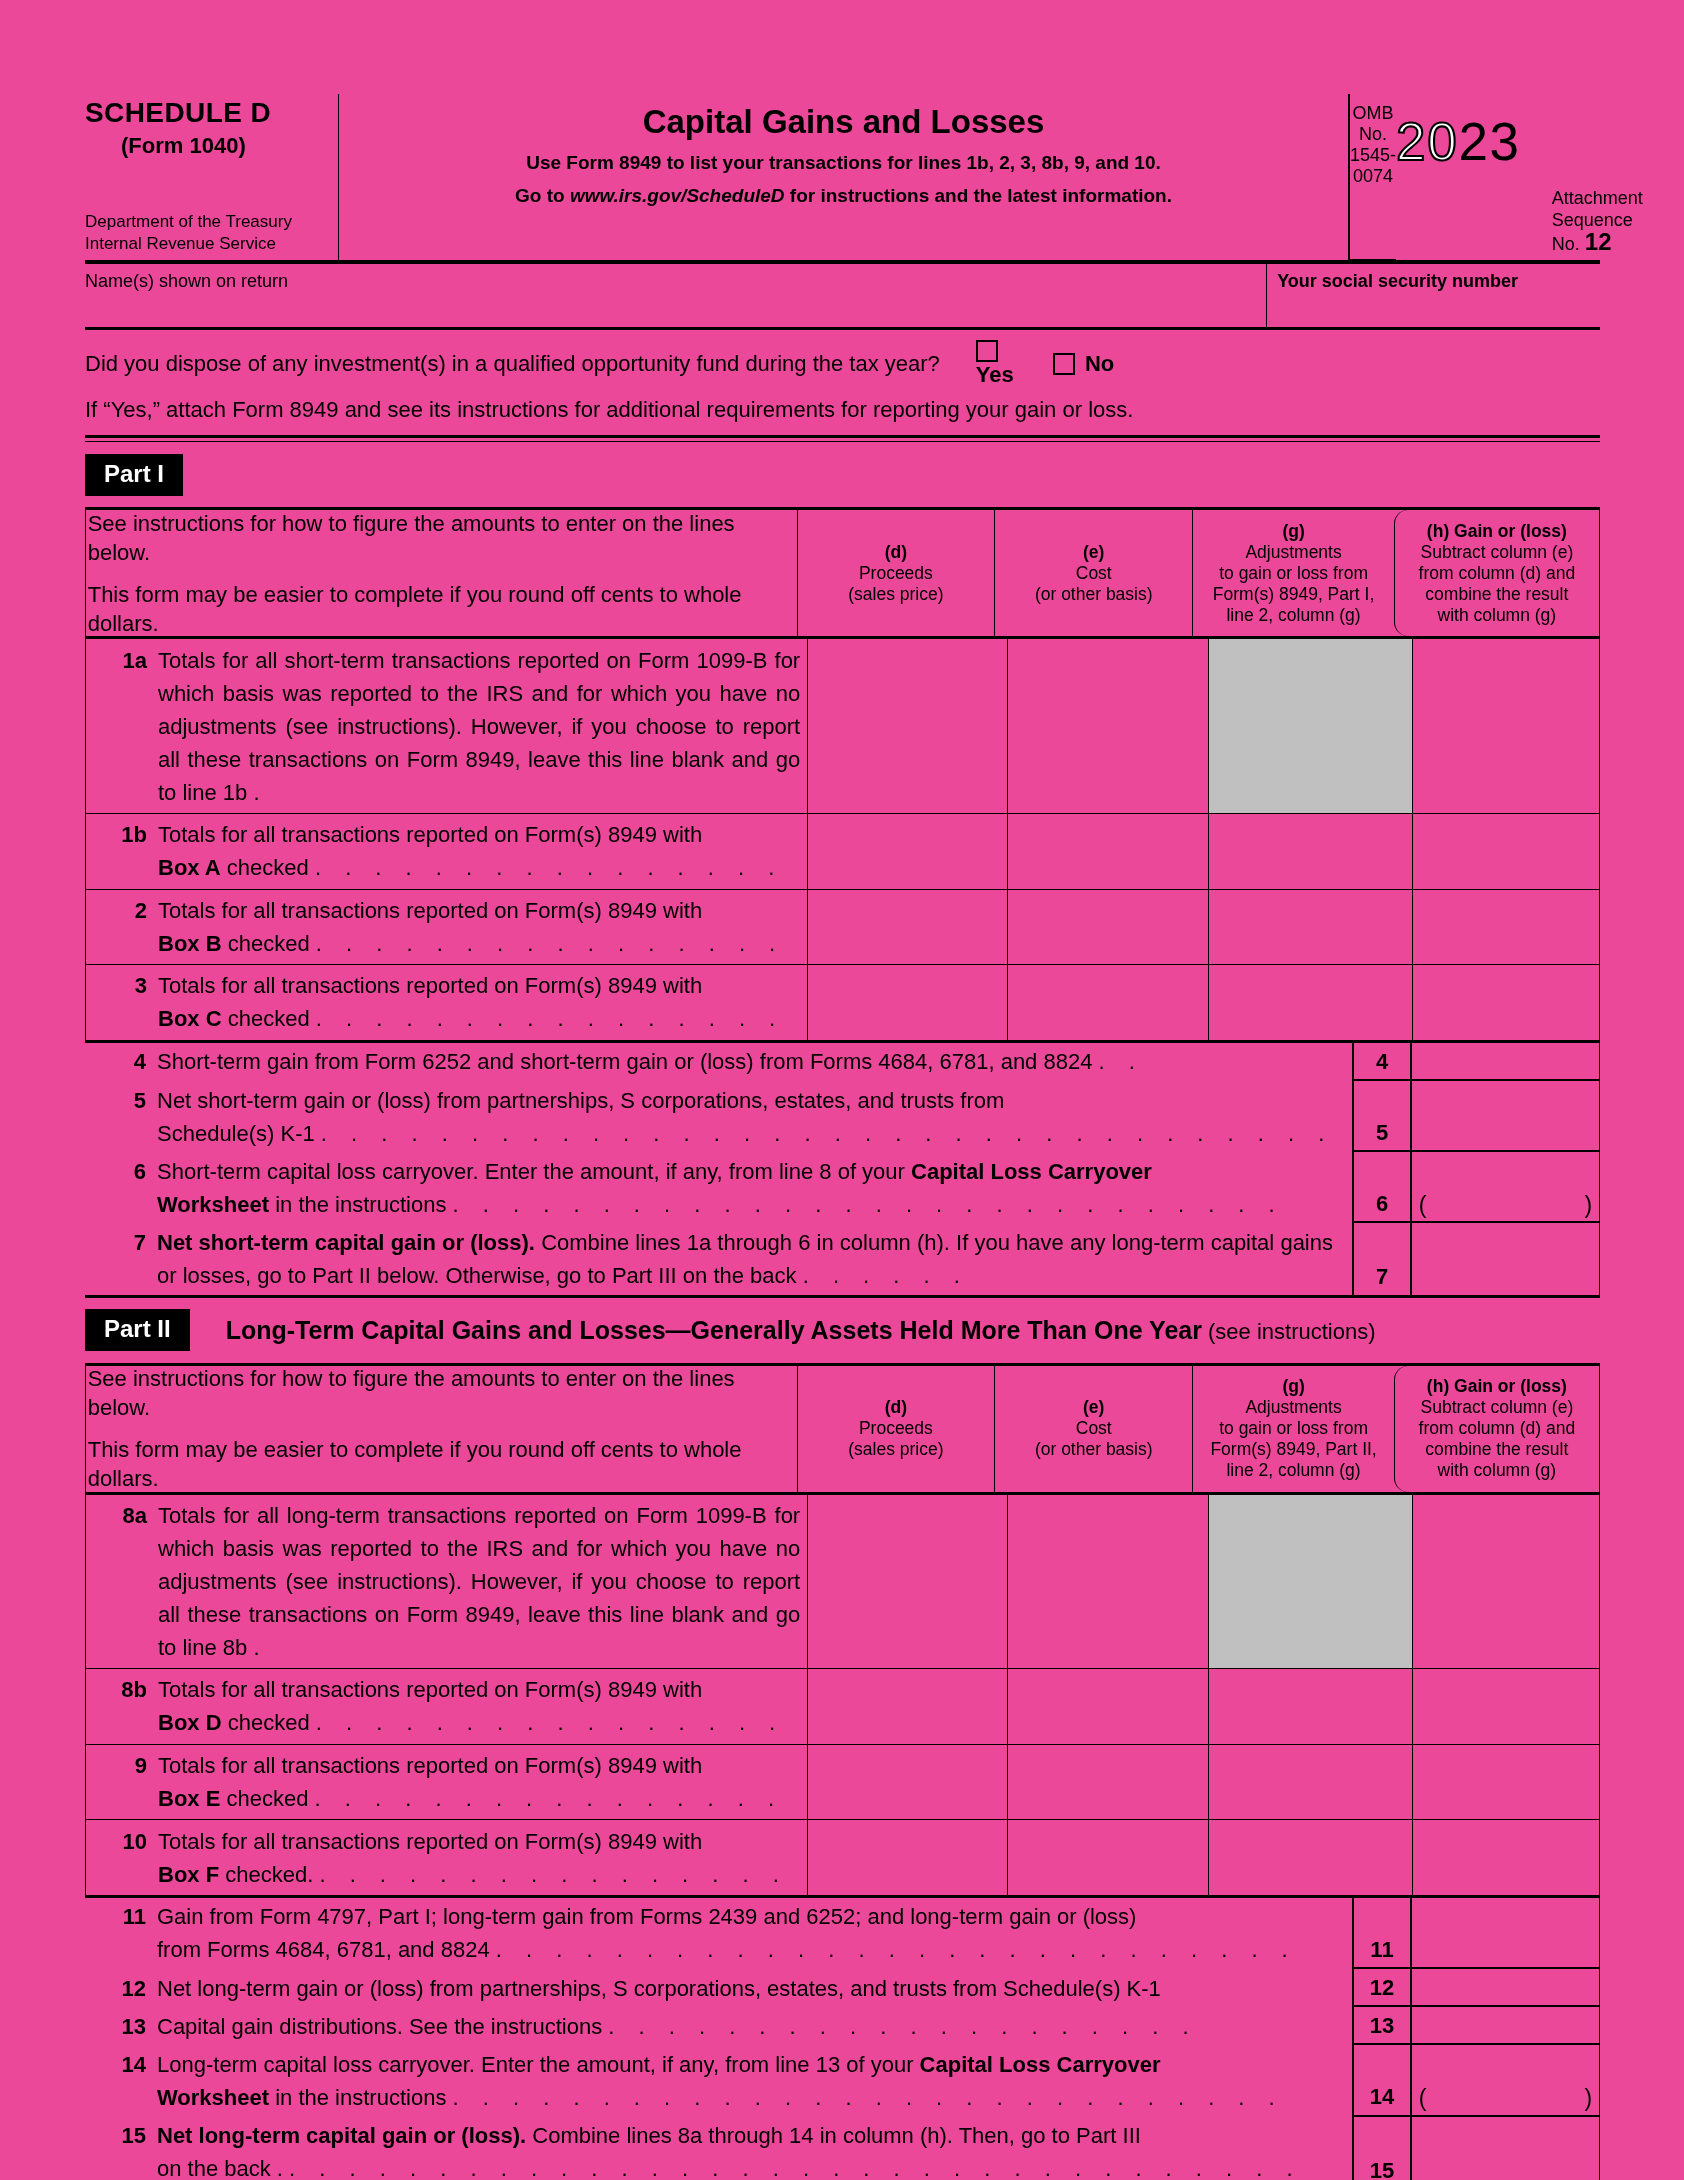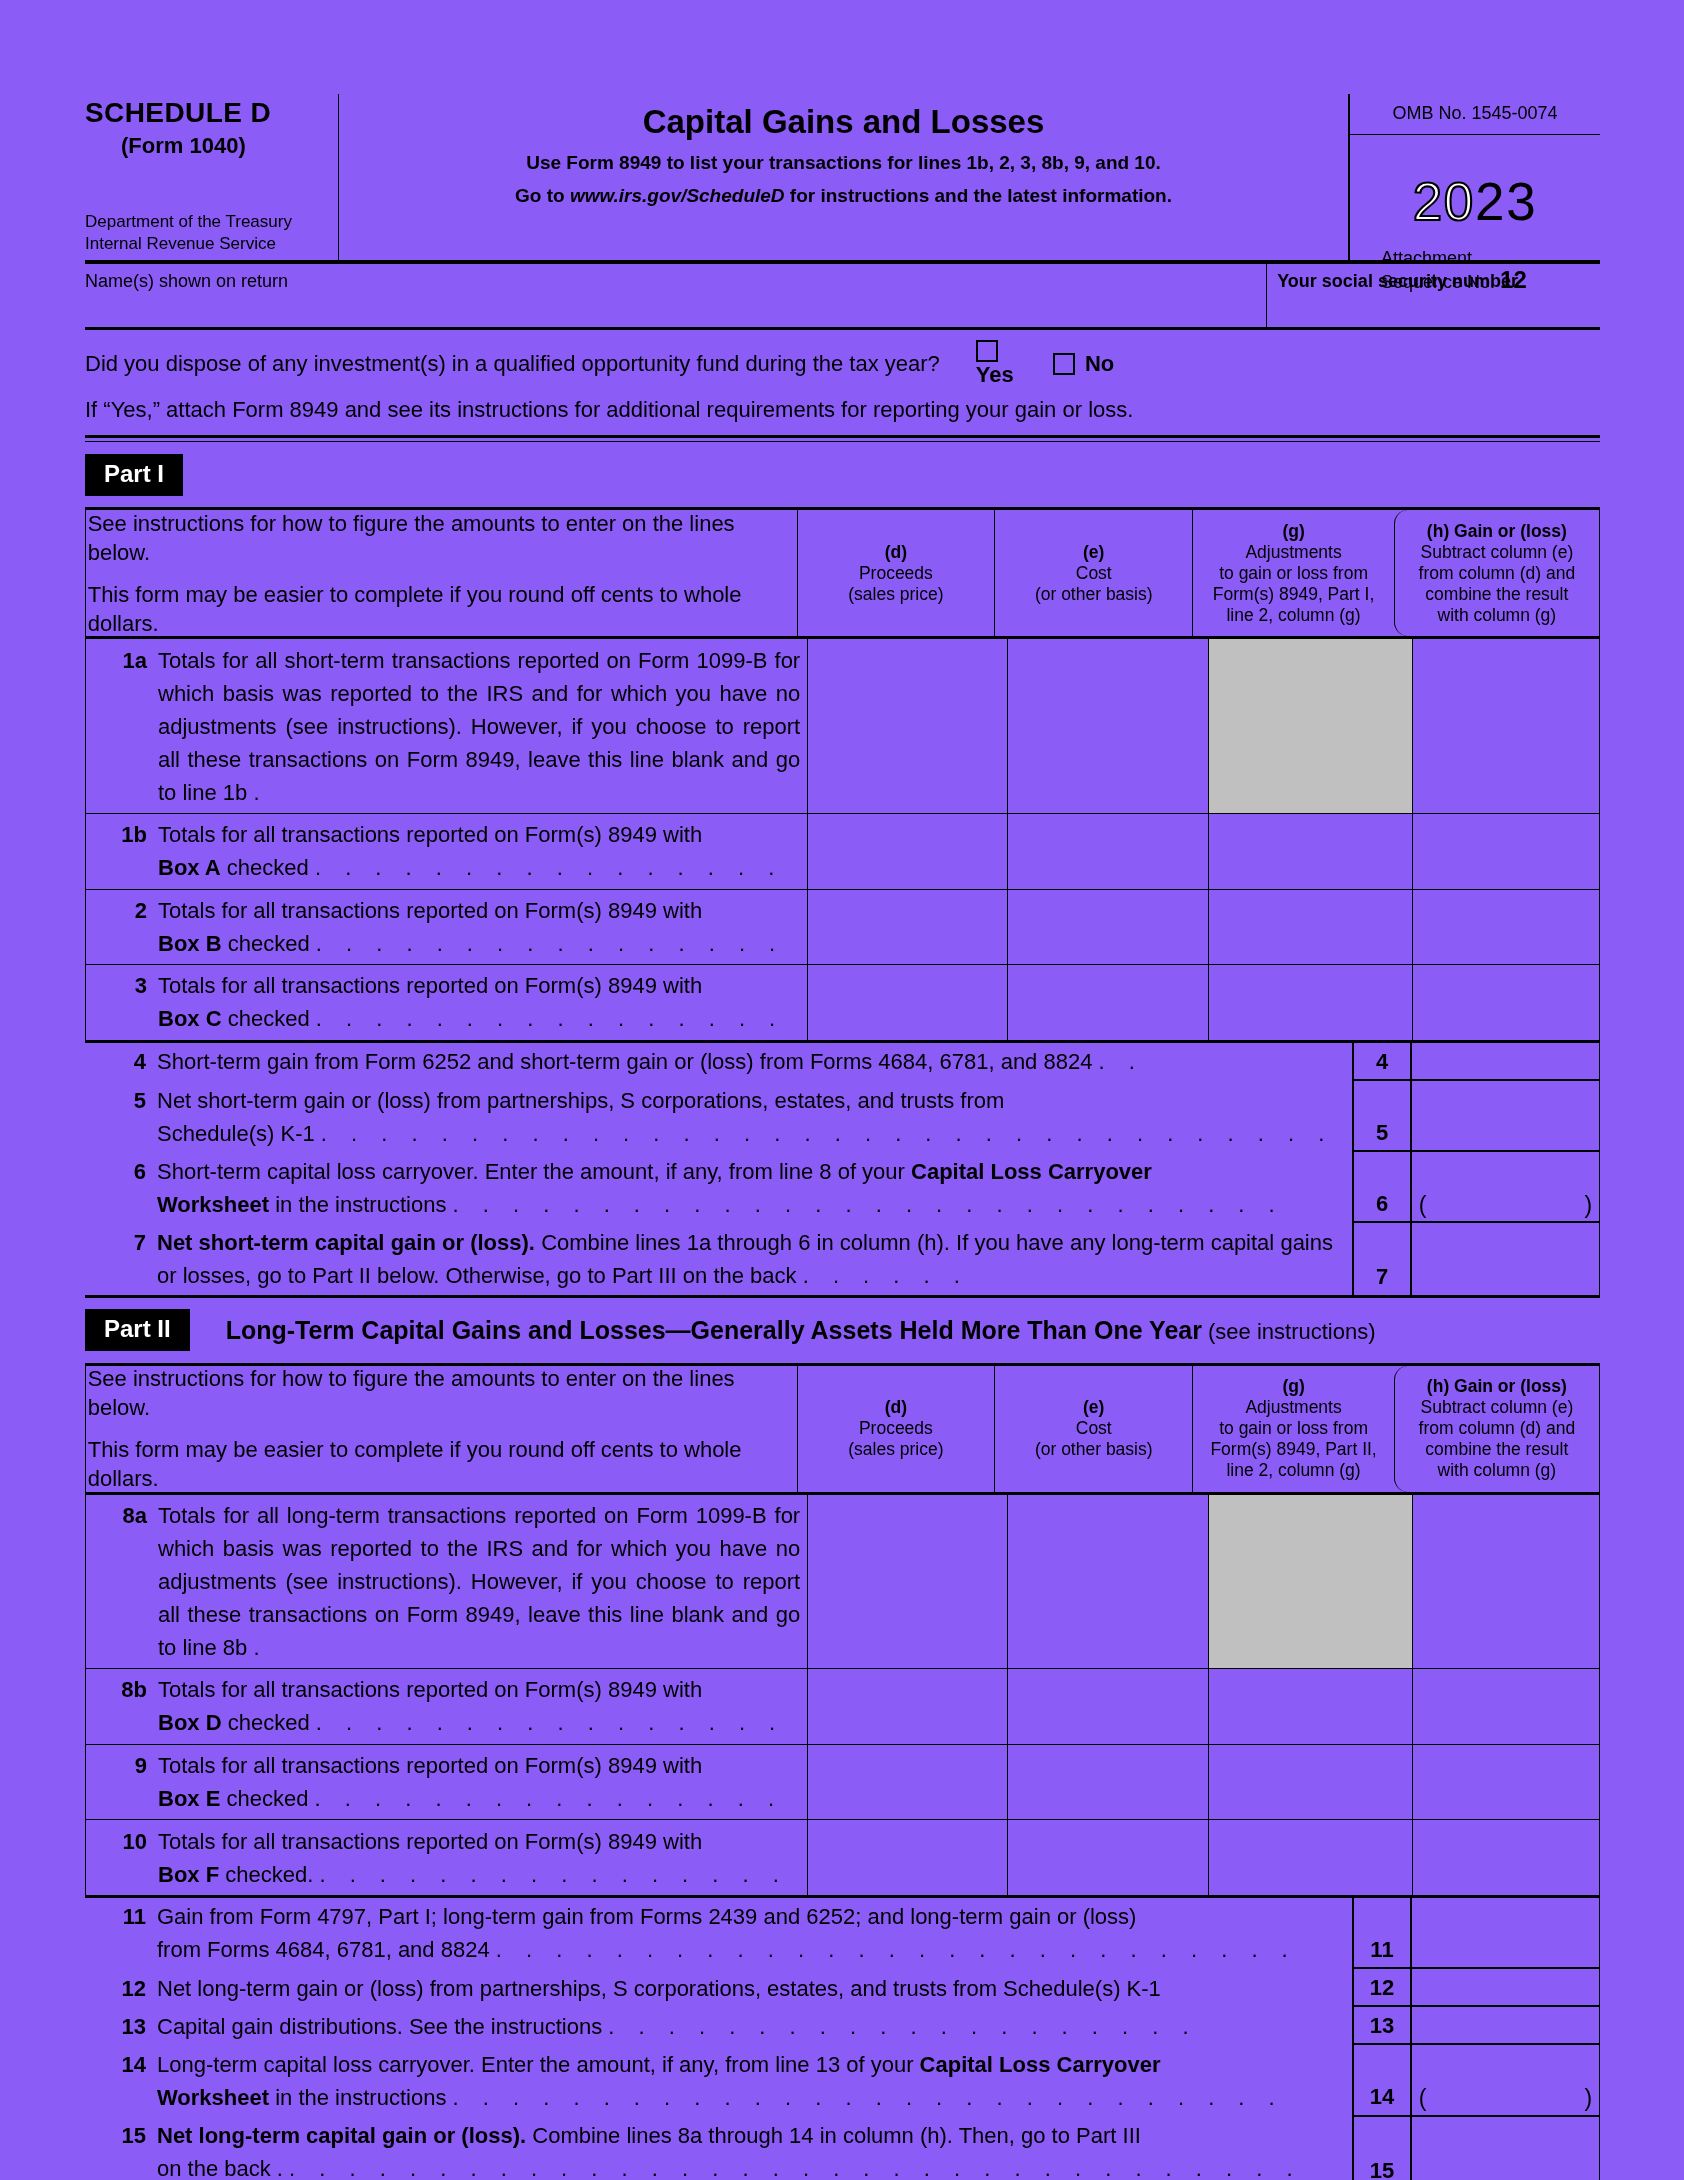--- a/index.html
+++ b/index.html
@@ -1,34 +1,34 @@
 <!DOCTYPE html>
 <html style="font-size:13.6px"><head>
 <meta charset="utf-8">
 <style>
   * { box-sizing: border-box; }
   html,body { margin:0; padding:0; background:#888; }
   .page {
     position:relative; width:1685px; height:2181px; margin:0 auto;
-    background:#8b5cf6; color:#000;
+    background:#ec4899; color:#000;
     font-family:"Liberation Sans","DejaVu Sans",sans-serif;
     padding:94px 85px 0 85px;
   }
   
   .hdr { display:flex; height:170px; border-bottom:4.3px solid #000; }
   .hdr-left { width:254px; border-right:1.7px solid #000; display:flex; flex-direction:column; padding:3.4px 8.5px 5.1px 0; }
   .sched-d { font-size:28px; font-weight:bold; letter-spacing:0.4px; }
   .form-no { font-size:22px; font-weight:bold; margin-top:3.4px;margin-left:36px; }
   .dept { font-size:17px; line-height:22px; margin-top:auto; }
   .hdr-center { flex:1; border-right:2.6px solid #000; text-align:center; padding:8.5px 20.4px 10.2px; display:flex; flex-direction:column; }
   .hdr-title { font-size:33px; font-weight:bold; }
   .hdr-sub1 { font-size:19.6px; font-weight:bold; margin-top:25.6px; }
   .hdr-sub { font-size:19px; font-weight:bold; margin-top:11px; }
   .hdr-sub .url { font-style:italic; }
-  .hdr-right { width:250px; display:flex; flex-direction:column;gap:19px; }
+  .hdr-right { width:250px; display:flex; flex-direction:row; }
   .omb { font-size:18px; text-align:center; padding:8.5px 0 10.2px; border-bottom:1.7px solid #000; }
   .yearbox { text-align:center; margin-top:21px; font-size:53px; line-height:53px; font-weight:normal; letter-spacing:1.7px; }
   .yr-o { color:#fff; -webkit-text-stroke:2.1px #000; }
   .attach { font-size:18px; line-height:22px; margin-top:auto; padding:0 0 5.1px 31px; }
   .attach .seq-no { font-weight:bold; font-size:24px; }
   
   .name-row { display:flex; height:66px; border-bottom:3.4px solid #000; }
   .name-cell { flex:1; font-size:18px; padding-top:6.8px; }
   .ssn-cell { width:334px; border-left:1.7px solid #000; font-size:18px; font-weight:bold; padding:6.8px 0 0 10.2px; }
   

